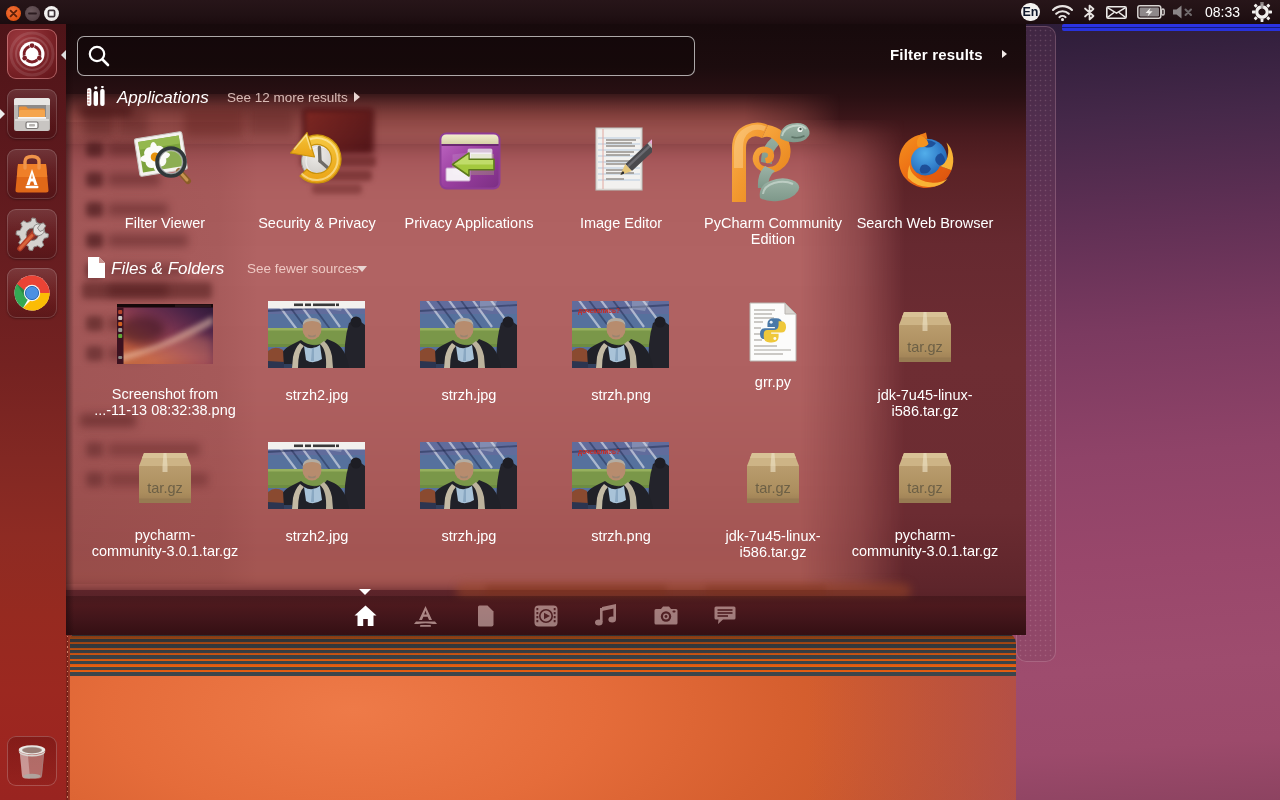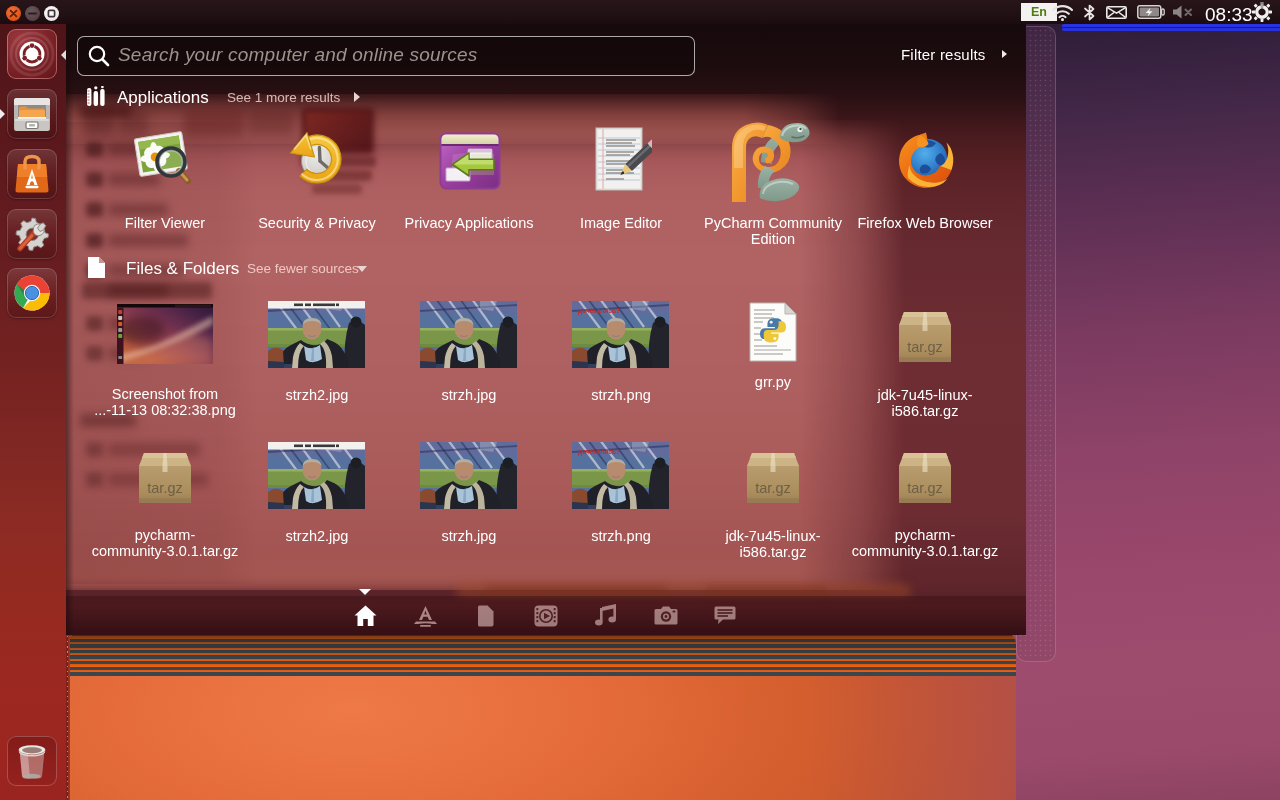--- a/index.html
+++ b/index.html
@@ -47,25 +47,25 @@
 mask-image:linear-gradient(90deg,#000 0%,#000 86%,rgba(0,0,0,.55) 93%,transparent 98%);}
 
 .sidebar{left:0px;top:98px;width:192px;height:462px;background:linear-gradient(90deg,rgba(90,30,30,.16) 0%,rgba(90,30,30,.10) 80%,rgba(90,30,30,0) 100%);}
 .blob{filter:blur(5px);border-radius:4px;}
 .sblob{position:absolute;left:22px;width:110px;height:13px;background:rgba(60,12,14,.34);filter:blur(4px);border-radius:3px;}
 
 
 #searchbox{left:11px;top:12px;width:618px;height:40px;border-radius:7px;
 border:1px solid rgba(255,255,255,.65);background:rgba(12,5,6,.38);}
 #searchtext{left:52px;top:20px;width:500px;font-size:19px;font-style:italic;color:#9b938c;letter-spacing:.2px;}
-#filter{left:824px;top:22px;font-size:15px;color:#fff;font-weight:normal;letter-spacing:.2px;margin-left:11px;}
+#filter{left:824px;top:22px;font-size:15px;color:#fff;font-weight:bold;letter-spacing:.2px;}
 #filterarrow{left:936px;top:26px;width:0;height:0;border-left:5.5px solid #f2eae8;border-top:4.5px solid transparent;border-bottom:4.5px solid transparent;}
 
 
-.hdr{color:#fff;font-size:17px;}
+.hdr{color:#fff;font-size:17px;font-style:italic;}
 .sub{color:rgba(255,228,222,.78);font-size:13.5px;}
 
 
 .lbl{position:absolute;width:150px;text-align:center;color:#fff;font-size:14.5px;line-height:16px;}
 
 
 #lensbar{left:0;top:572px;width:960px;height:39px;
 background:linear-gradient(180deg,rgba(40,10,12,.35) 0%,#4c191d 25%,#41151a 60%,#340f13 100%);}
 #lenspoint{left:293px;top:565px;width:0;height:0;border-top:6px solid #fff;border-left:6px solid transparent;border-right:6px solid transparent;}
 
@@ -76,21 +76,21 @@
 background:linear-gradient(180deg,rgba(255,255,255,.12),rgba(255,255,255,.03) 40%,rgba(70,10,12,.22) 75%,rgba(45,6,8,.28));
 box-shadow:inset 0 0 0 1px rgba(255,255,255,.17), 0 1px 2px rgba(0,0,0,.30);}
 .tile svg{position:absolute;left:3px;top:3px;}
 .pip{position:absolute;left:0px;width:0;height:0;border-left:5px solid #eee;border-top:5px solid transparent;border-bottom:5px solid transparent;}
 .fpip{position:absolute;left:61px;width:0;height:0;border-right:5px solid #ddd;border-top:5px solid transparent;border-bottom:5px solid transparent;}
 
 
 #panel{left:0;top:0;width:1280px;height:24px;background:linear-gradient(180deg,#271519 0%,#211114 60%,#1b0c0f 100%);}
 #panel .txt{position:absolute;color:#fff;font-size:15px;top:4px;}
 .wbtn{position:absolute;top:5.5px;width:15px;height:15px;border-radius:50%;}
-#enbox{position:absolute;left:1021px;top:3px;width:36px;height:18px;background:#f4f2f0;border-radius:0;color:#4d7c0f;font-size:12.5px;font-weight:bold;text-align:center;line-height:18px;}
+#enbox{position:absolute;left:1021px;top:3px;width:19px;height:18px;background:#f4f2f0;border-radius:9px;color:#0f172a;font-size:12.5px;font-weight:bold;text-align:center;line-height:18px;}
 </style></head>
 <body>
 <div id="stage">
 <div class="abs" id="wall"></div>
 <div class="abs" id="wallL"></div>
 <div class="abs" id="blueline"></div>
 <div class="abs" id="bgwin">
       <div class="stripes"></div>
     </div>
 <div class="abs" style="left:64px;top:636px;width:6px;height:164px;background:linear-gradient(90deg,#5c1714,#86251d 50%,#a03a26)"></div>
@@ -142,49 +142,48 @@
 
     <div class="abs" style="left:390px;top:559px;width:455px;height:16px;background:rgba(170,78,38,.42);filter:blur(4px);border-radius:8px"></div>
     <div class="abs" style="left:420px;top:561px;width:180px;height:11px;background:rgba(120,45,25,.35);filter:blur(3px)"></div>
     <div class="abs" style="left:640px;top:561px;width:120px;height:11px;background:rgba(120,45,25,.3);filter:blur(3px)"></div>
   </div>
   <div class="abs" id="searchbox"></div>
   <svg class="abs" style="left:21px;top:20px" width="26" height="26" viewBox="0 0 26 26">
         <circle cx="10" cy="10" r="7.2" fill="none" stroke="#fff" stroke-width="2.2"></circle>
         <line x1="15.5" y1="15.5" x2="21" y2="21" stroke="#fff" stroke-width="2.6" stroke-linecap="round"></line>
       </svg>
-  <div class="abs" id="searchtext">Search your computer and online sources</div>
   <div class="abs" id="filter">Filter results</div>
       <div class="abs" id="filterarrow"></div>
 
   <svg class="abs" style="left:21px;top:62px" width="18" height="20" viewBox="0 0 18 20">
         <g fill="#fff">
           <rect x="0" y="2" width="4.4" height="18" rx="2"></rect>
           <rect x="6.6" y="5" width="4.4" height="15" rx="2"></rect>
           <rect x="13.2" y="3" width="4.4" height="17" rx="2"></rect>
           <circle cx="8.8" cy="1.8" r="1.6"></circle>
           <circle cx="15.4" cy="0.9" r="1.3"></circle>
           <g stroke="#b06058" stroke-width="1">
             <line x1="0.4" y1="5" x2="2.6" y2="5"></line>
             <line x1="0.4" y1="8" x2="2.6" y2="8"></line>
             <line x1="0.4" y1="11" x2="2.6" y2="11"></line>
             <line x1="0.4" y1="14" x2="2.6" y2="14"></line>
             <line x1="0.4" y1="17" x2="2.6" y2="17"></line>
           </g>
         </g>
       </svg>
   <div class="abs hdr" style="left:51px;top:64px">Applications</div>
-  <div class="abs sub" style="left:161px;top:66px">See 1 more results</div>
+  <div class="abs sub" style="left:161px;top:66px">See 12 more results</div>
   <div class="abs" style="left:288px;top:68px;width:0;height:0;border-left:6px solid #e8d5d2;border-top:5px solid transparent;border-bottom:5px solid transparent"></div>
 
   <svg class="abs" style="left:22px;top:233px" width="17" height="21" viewBox="0 0 17 21">
         <path d="M0 0 L11 0 L17 6 L17 21 L0 21 Z" fill="#fff"></path>
         <path d="M11 0 L11 6 L17 6 Z" fill="#c9928d"></path>
       </svg>
-  <div class="abs hdr" style="left:60px;top:235px">Files &amp; Folders</div>
+  <div class="abs hdr" style="left:45px;top:235px">Files &amp; Folders</div>
   <div class="abs sub" style="left:181px;top:237px">See fewer sources</div>
   <div class="abs" style="left:291px;top:242px;width:0;height:0;border-top:6px solid #e8d5d2;border-left:5px solid transparent;border-right:5px solid transparent"></div>
 
   <div id="appicons">
 
     <svg class="abs" style="left:65px;top:105px" width="70" height="68" viewBox="0 0 70 68">
       <g transform="rotate(-9 30 26)">
         <rect x="6" y="6" width="48" height="38" rx="2" fill="#f4f2ef" stroke="#c9c5c0" stroke-width="1"></rect>
         <rect x="9.5" y="9.5" width="41" height="31" fill="#7da33c"></rect>
         <rect x="9.5" y="9.5" width="41" height="8" fill="#94b84e"></rect>
@@ -502,21 +501,21 @@
     <svg class="abs" style="left:830px;top:428px" width="58" height="52">
           <use href="#tarbox"></use>
         </svg>
   </div>
   <div id="labels">
     <div class="lbl" style="left:24px;top:191px">Filter Viewer</div>
     <div class="lbl" style="left:176px;top:191px">Security &amp; Privacy</div>
     <div class="lbl" style="left:318px;top:191px;width:170px">Privacy Applications</div>
     <div class="lbl" style="left:480px;top:191px">Image Editor</div>
     <div class="lbl" style="left:622px;top:191px;width:170px">PyCharm Community<br>Edition</div>
-    <div class="lbl" style="left:774px;top:191px;width:170px">Firefox Web Browser</div>
+    <div class="lbl" style="left:774px;top:191px;width:170px">Search Web Browser</div>
 
     <div class="lbl" style="left:19px;top:362px;width:160px">Screenshot from<br>...-11-13 08:32:38.png</div>
     <div class="lbl" style="left:176px;top:363px">strzh2.jpg</div>
     <div class="lbl" style="left:328px;top:363px">strzh.jpg</div>
     <div class="lbl" style="left:480px;top:363px">strzh.png</div>
     <div class="lbl" style="left:632px;top:350px">grr.py</div>
     <div class="lbl" style="left:784px;top:363px">jdk-7u45-linux-<br>i586.tar.gz</div>
 
     <div class="lbl" style="left:14px;top:503px;width:170px">pycharm-<br>community-3.0.1.tar.gz</div>
     <div class="lbl" style="left:176px;top:504px">strzh2.jpg</div>
@@ -727,15 +726,15 @@
             <rect x="16.6" y="8.6" width="3.4" height="2.8" rx="0.6"></rect>
             <rect x="2.2" y="2.2" width="3" height="3" rx="0.6" transform="rotate(45 3.7 3.7)"></rect>
             <rect x="14.8" y="2.2" width="3" height="3" rx="0.6" transform="rotate(-45 16.3 3.7)"></rect>
             <rect x="2.2" y="14.8" width="3" height="3" rx="0.6" transform="rotate(-45 3.7 16.3)"></rect>
             <rect x="14.8" y="14.8" width="3" height="3" rx="0.6" transform="rotate(45 16.3 16.3)"></rect>
           </g>
           <rect x="8.9" y="0.5" width="2.2" height="6" fill="#241316"></rect>
           <rect x="9.35" y="1.2" width="1.3" height="5" fill="#f2f0ee"></rect>
         </svg>
   </div>
-  <div class="txt" style="left:1205px;font-size:19px">08:33</div>
+  <div class="txt" style="left:1205px;font-size:14px">08:33</div>
 </div>
 </div>
 
 </body></html>

